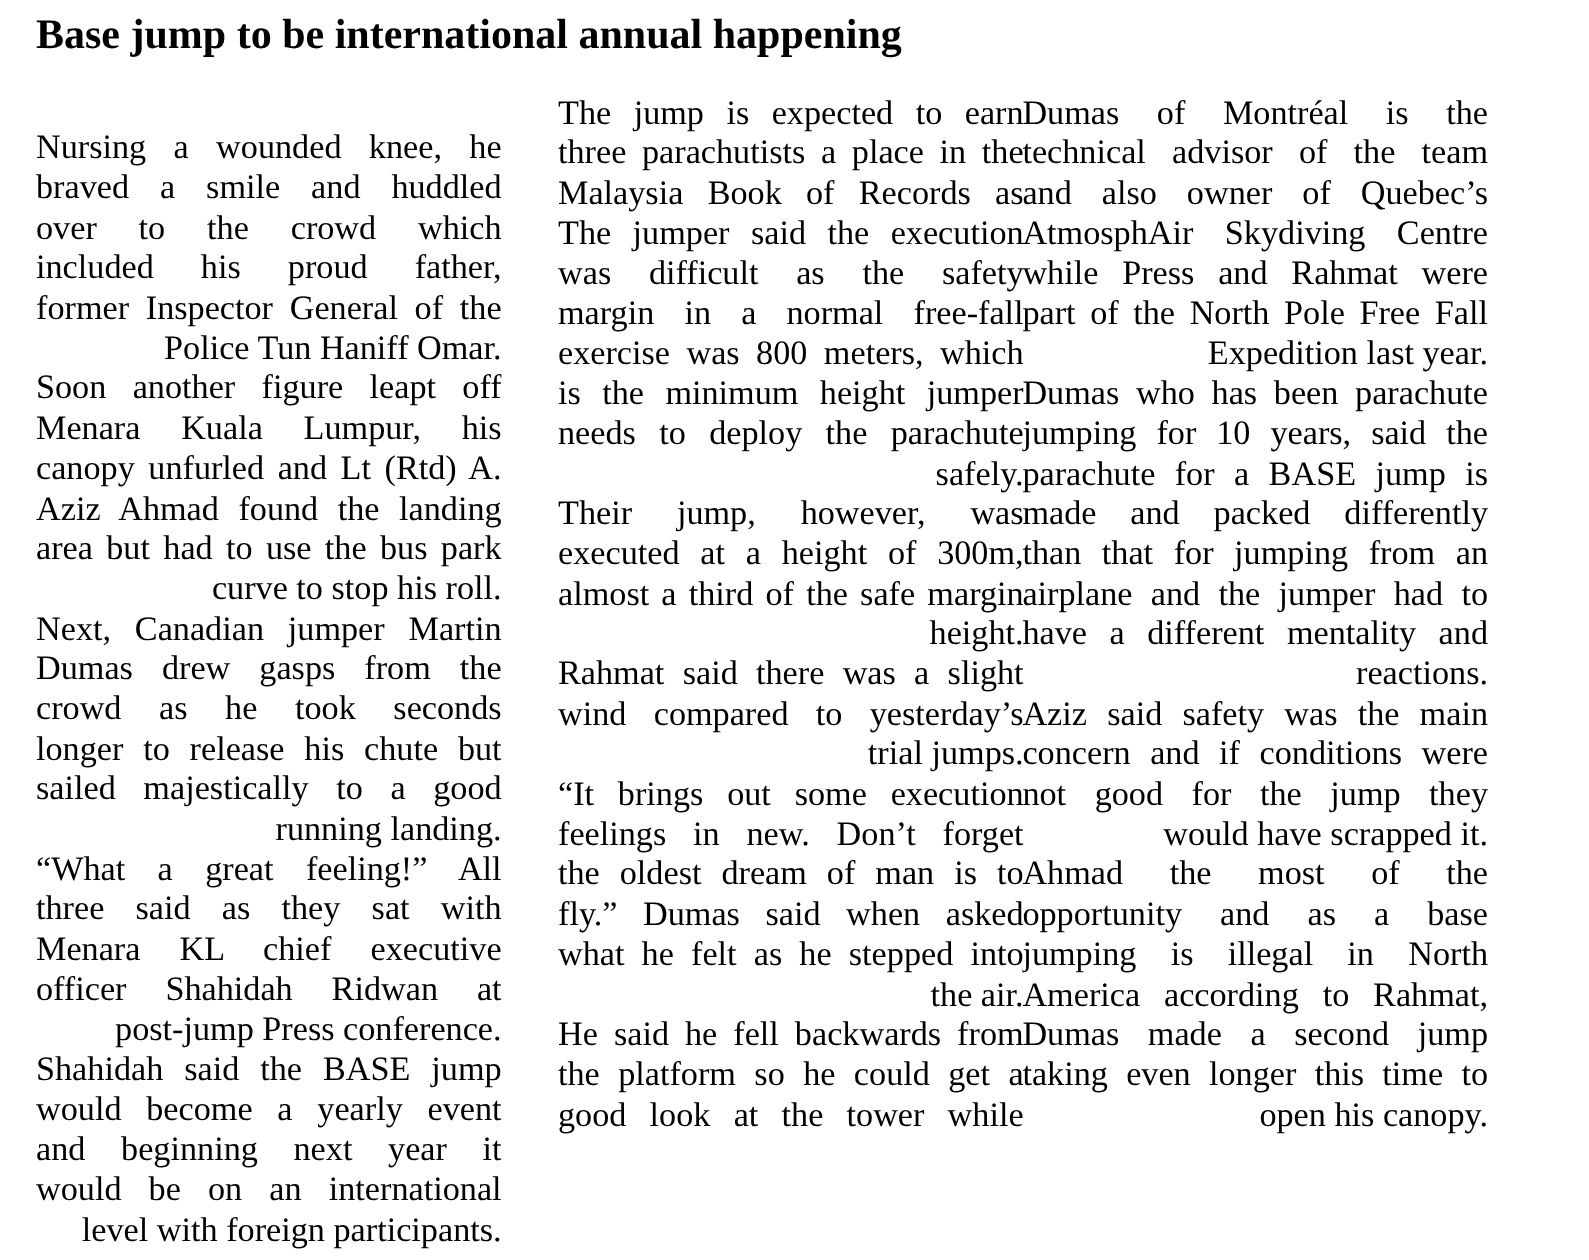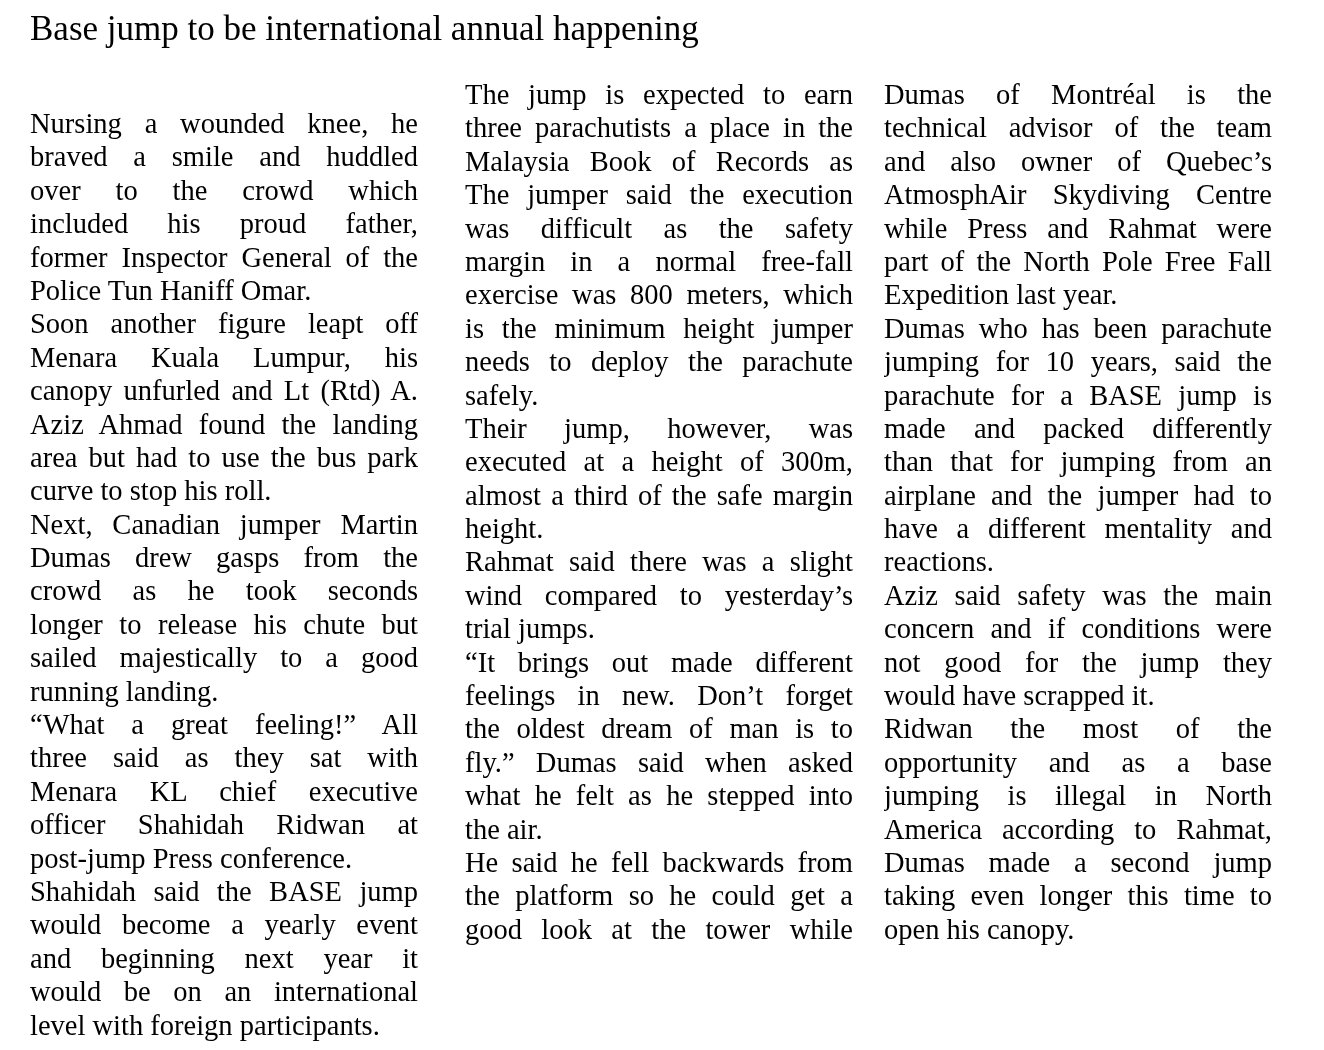--- a/index.html
+++ b/index.html
@@ -14,53 +14,53 @@
       overflow: hidden;
       color: #000000;
       font-family: "Liberation Serif", "DejaVu Serif", serif;
     }
     .headline {
       position: absolute;
       left: 30px;
       top: 8px;
       margin: 0;
       font-size: 35px;
-      font-weight: normal;
+      font-weight: bold;
       line-height: 42px;
       white-space: nowrap;
       letter-spacing: 0px;
     }
     .column {
       position: absolute;
       top: 78px;
       width: 388px;
       font-size: 28.5px;
       line-height: 33.4px;
     }
     .col-1 { left: 30px; margin-top: 29px; }
     .col-2 { left: 465px; }
-    .col-3 { left: 884px; }
+    .col-3 { left: 852px; }
     .para {
       margin: 0;
       padding: 0;
     }
     .line {
       display: block;
       height: 33.4px;
       white-space: nowrap;
       overflow: visible;
     }
     .line.j {
       text-align: justify;
       text-align-last: justify;
       white-space: normal;
       overflow: hidden;
     }
     .line.l {
-      text-align: left;
+      text-align: right;
     }
   </style>
 </head>
 <body>
 
 <h1 class="headline">Base jump to be international annual happening</h1>
 
 <div class="column col-1">
   <div class="para">
     <span class="line j">Nursing a wounded knee, he</span>
@@ -122,21 +122,21 @@
     <span class="line j">executed at a height of 300m,</span>
     <span class="line j">almost a third of the safe margin</span>
     <span class="line l">height.</span>
   </div>
   <div class="para">
     <span class="line j">Rahmat said there was a slight</span>
     <span class="line j">wind compared to yesterday’s</span>
     <span class="line l">trial jumps.</span>
   </div>
   <div class="para">
-    <span class="line j">“It brings out made different</span>
+    <span class="line j">“It brings out some execution</span>
     <span class="line j">feelings in new. Don’t forget</span>
     <span class="line j">the oldest dream of man is to</span>
     <span class="line j">fly.” Dumas said when asked</span>
     <span class="line j">what he felt as he stepped into</span>
     <span class="line l">the air.</span>
   </div>
   <div class="para">
     <span class="line j">He said he fell backwards from</span>
     <span class="line j">the platform so he could get a</span>
     <span class="line j">good look at the tower while</span>
@@ -163,21 +163,21 @@
     <span class="line j">have a different mentality and</span>
     <span class="line l">reactions.</span>
   </div>
   <div class="para">
     <span class="line j">Aziz said safety was the main</span>
     <span class="line j">concern and if conditions were</span>
     <span class="line j">not good for the jump they</span>
     <span class="line l">would have scrapped it.</span>
   </div>
   <div class="para">
-    <span class="line j">Ridwan the most of the</span>
+    <span class="line j">Ahmad the most of the</span>
     <span class="line j">opportunity and as a base</span>
     <span class="line j">jumping is illegal in North</span>
     <span class="line j">America according to Rahmat,</span>
     <span class="line j">Dumas made a second jump</span>
     <span class="line j">taking even longer this time to</span>
     <span class="line l">open his canopy.</span>
   </div>
 </div>
 
 </body></html>

